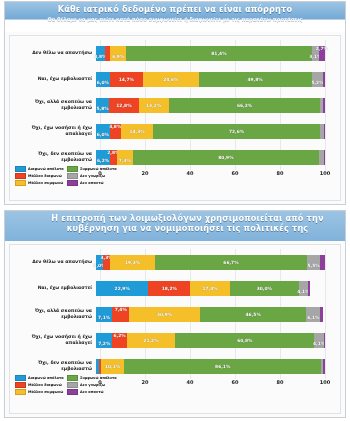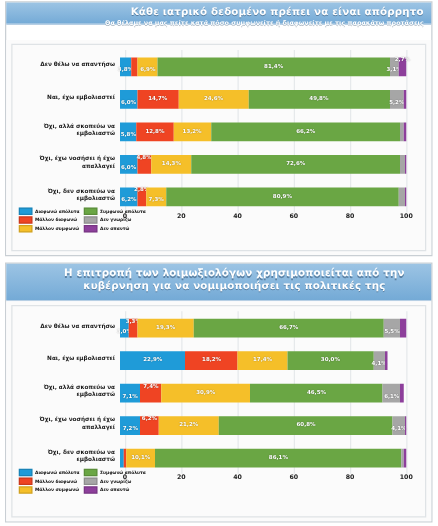--- a/index.html
+++ b/index.html
@@ -20,22 +20,22 @@
   #panel-1{top:1px;height:204px;}
   #panel-2{top:210px;height:208px;}
 
   .title-band{
     background:linear-gradient(#9cc4e4,#74aad6);
     border-bottom:1px solid #b7cfe4;
     padding:3px 6px 4px 6px;
     text-align:center;
     box-sizing:border-box;
   }
-  #panel-1 .title-band{height:18px;text-align:right;}
-  #panel-2 .title-band{height:30px;padding-left:31px;}
+  #panel-1 .title-band{height:18px;}
+  #panel-2 .title-band{height:44px;padding-left:31px;}
   .chart-title{
     color:#ffffff;
     font-size:8.2px;
     font-weight:bold;
     line-height:9.6px;
     letter-spacing:0.15px;
     text-shadow:0 1px 0 rgba(30,60,90,.45);
     margin:0;
   }
   .chart-sub{

